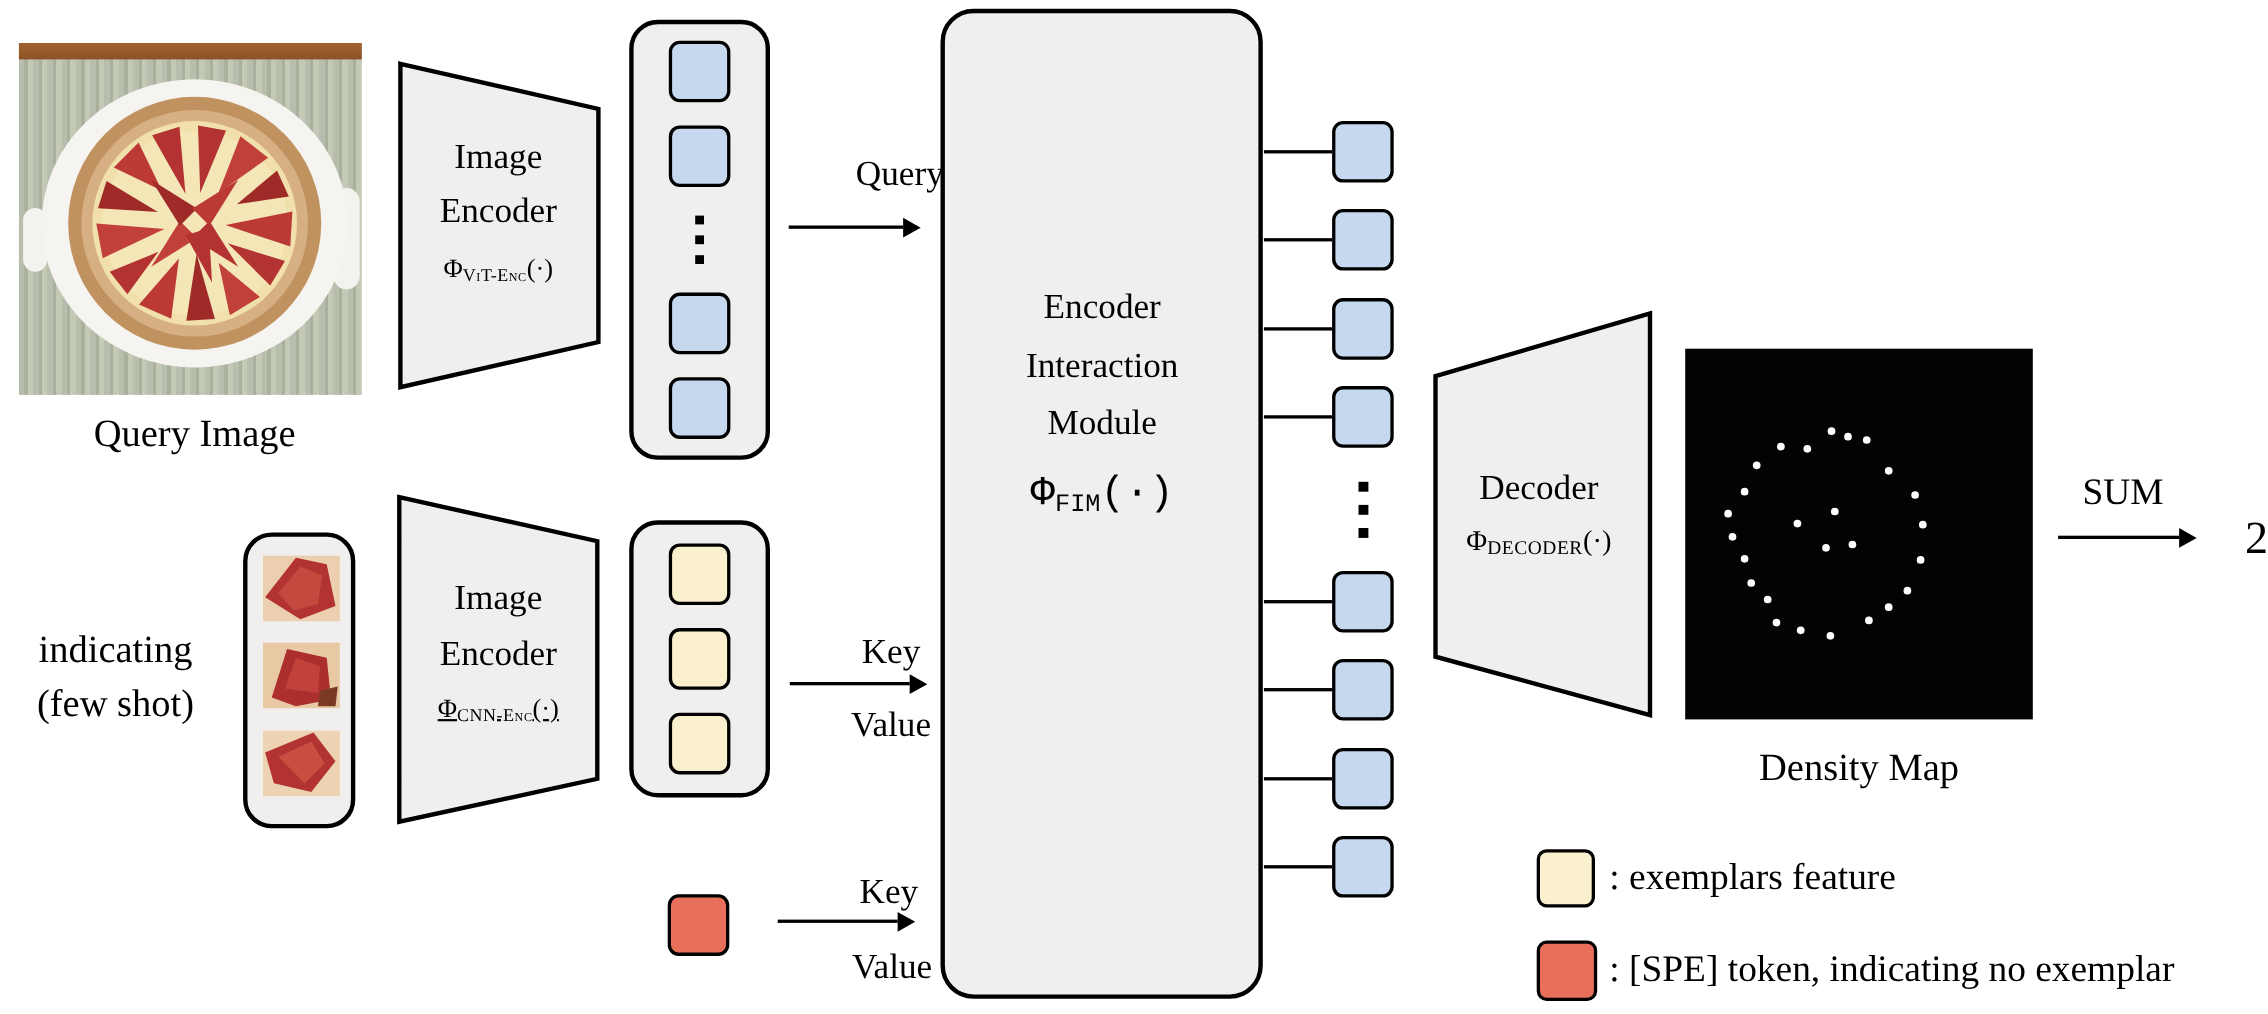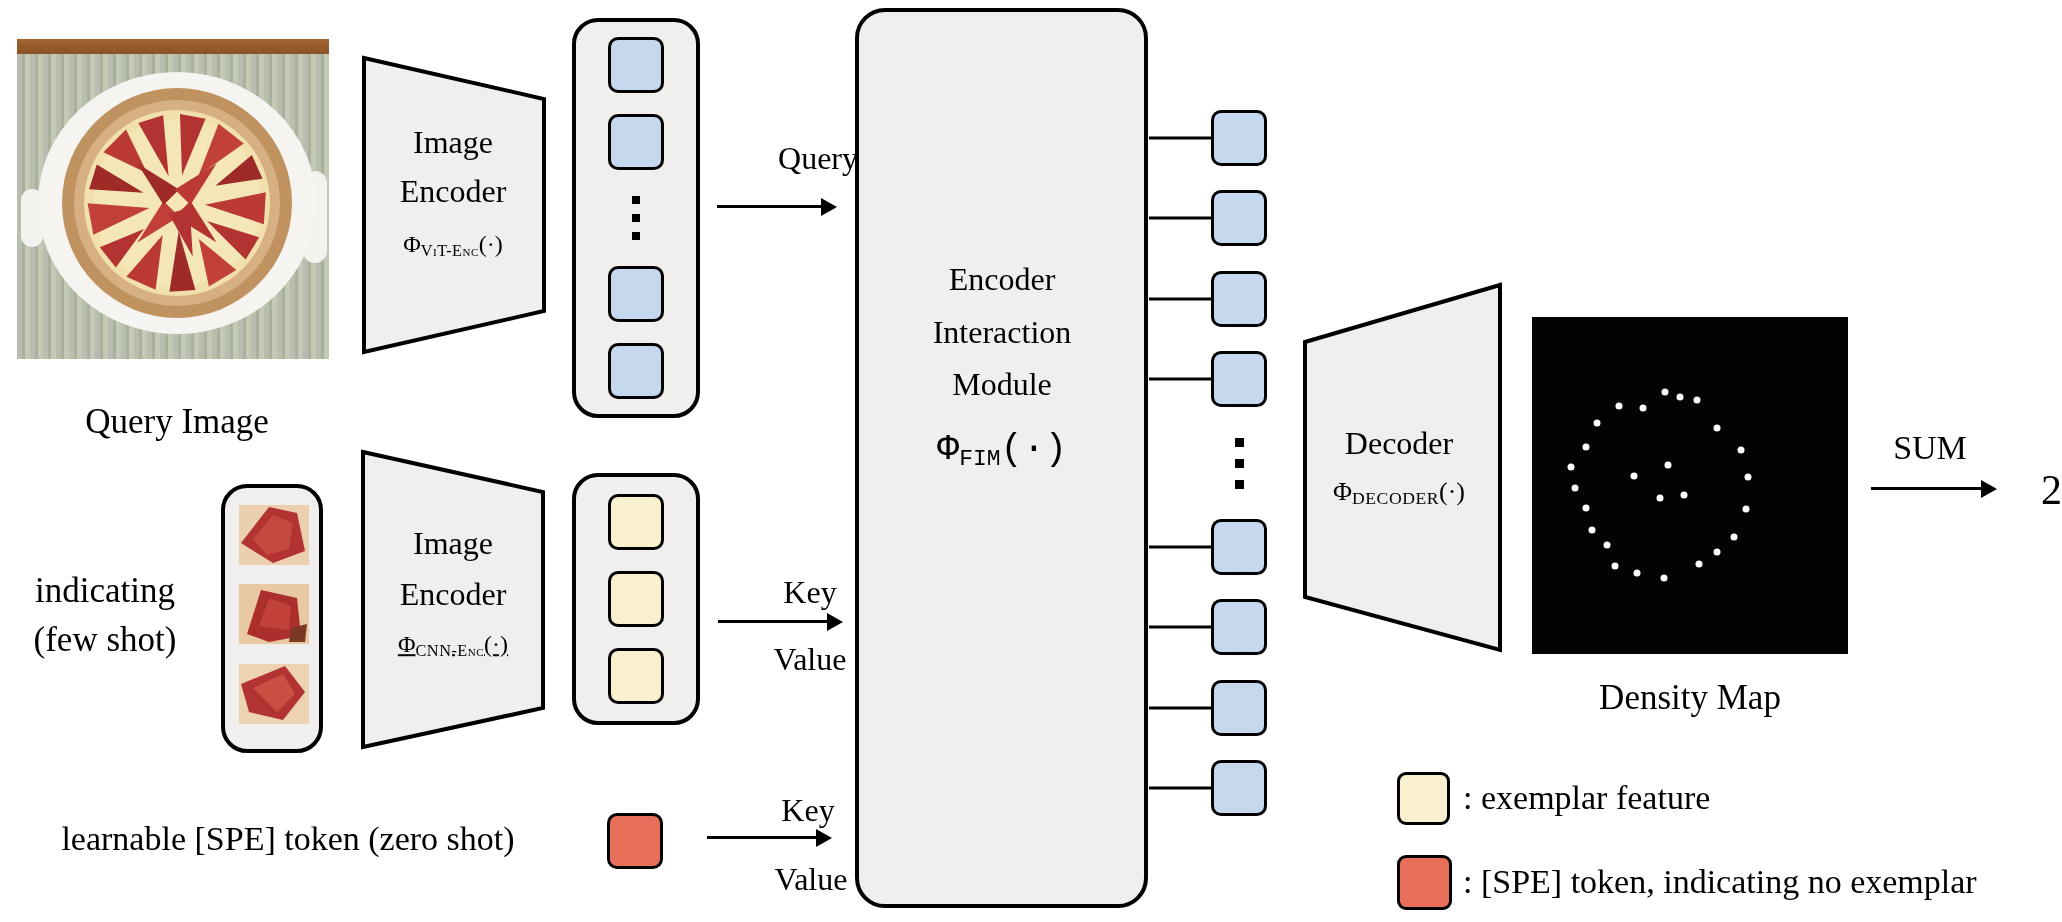--- a/index.html
+++ b/index.html
@@ -80,21 +80,21 @@
           <polygon points="108.99674141107495,90.52437401892216 86.39752961542673,113.17996110501277 130.26454194950608,134.33853451821173" fill="#bb3a35"></polygon>
           <polygon points="146.12163477631879,76.13424456184244 121.30854732568055,83.90024038768344 151.63661987986353,137.2782135146973" fill="#b23331"></polygon>
           <polygon points="157.87867965644034,177.4350288425444 173.4350288425444,161.87867965644034 199.59797974644667,203.59797974644664" fill="#b23331"></polygon>
           <polygon points="146.5649711574556,161.87867965644034 162.12132034355966,177.4350288425444 120.40202025355335,203.59797974644667" fill="#c2403a"></polygon>
           <polygon points="162.12132034355966,150.5649711574556 146.5649711574556,166.12132034355966 120.40202025355333,124.40202025355335" fill="#9e2b28"></polygon>
           <polygon points="173.4350288425444,166.12132034355966 157.87867965644034,150.5649711574556 199.59797974644664,124.40202025355333" fill="#bb3a35"></polygon>
           <polygon points="151.69727031930893,174.77333188244802 172.8073621789743,168.5794621973086 175.76621374399124,217.73477927914826" fill="#b23331"></polygon>
         </g>
     </svg>
   </div>
-  <div class="abs ctr lbl" style="left:177px;top:394px;font-size:35px;margin-top:28px;">Query Image</div>
+  <div class="abs ctr lbl" style="left:177px;top:394px;font-size:35px;">Query Image</div>
 
   <svg class="abs" style="left:360px;top:52px;" width="188" height="306" viewBox="0 0 188 306">
     <polygon points="4,6 184,47 184,259 4,300" fill="#f0efed" stroke="#000" stroke-width="4"></polygon>
   </svg>
   <div class="abs ctr shape-label" style="left:453px;top:142px;">Image</div>
   <div class="abs ctr shape-label" style="left:453px;top:191px;">Encoder</div>
   <div class="abs ctr phi-line" style="left:453px;top:246px;"><span>Φ</span><sub>ViT-Enc</sub><span>(·)</span></div>
 
   <div class="abs graybox tokcol" style="left:572px;top:18px;width:128px;height:400px;padding:15px 0;">
       <div class="token blue"></div>
@@ -205,24 +205,23 @@
   <div class="abs graybox tokcol" style="left:572px;top:473px;width:128px;height:252px;padding:17px 0;">
       <div class="token cream"></div>
       <div class="token cream"></div>
       <div class="token cream"></div>
     </div>
 
   <div class="abs ctr small" style="left:770px;top:592px;font-size:32px;">Key</div>
   <div class="arrow" style="left:718px;top:620px;width:109px;"></div>
   <div class="abs ctr small" style="left:770px;top:659px;font-size:32px;">Value</div>
 
-  <div class="abs ctr lbl" style="left:288px;top:839px;font-size:34px;">learnable [SPE] token (zero shot)</div>
   <div class="abs token red" style="left:607px;top:813px;"></div>
   <div class="abs ctr small" style="left:768px;top:810px;font-size:32px;">Key</div>
   <div class="arrow" style="left:707px;top:836px;width:109px;"></div>
   <div class="abs ctr small" style="left:771px;top:879px;font-size:32px;">Value</div>
 
   <div class="abs legend-sw" style="left:1397px;top:772px;width:53px;height:53px;background:#faf0cd;"></div>
-  <div class="abs lbl" style="left:1463px;top:798px;transform:translateY(-50%);font-size:34px;">: exemplar feature</div>
+  <div class="abs lbl" style="left:1463px;top:798px;transform:translateY(-50%);font-size:34px;">: exemplars feature</div>
   <div class="abs legend-sw" style="left:1397px;top:855px;width:55px;height:55px;background:#e8705a;"></div>
   <div class="abs lbl" style="left:1463px;top:882px;transform:translateY(-50%);font-size:34px;">: [SPE] token, indicating no exemplar</div>
 
 </div>
 
 </body></html>

